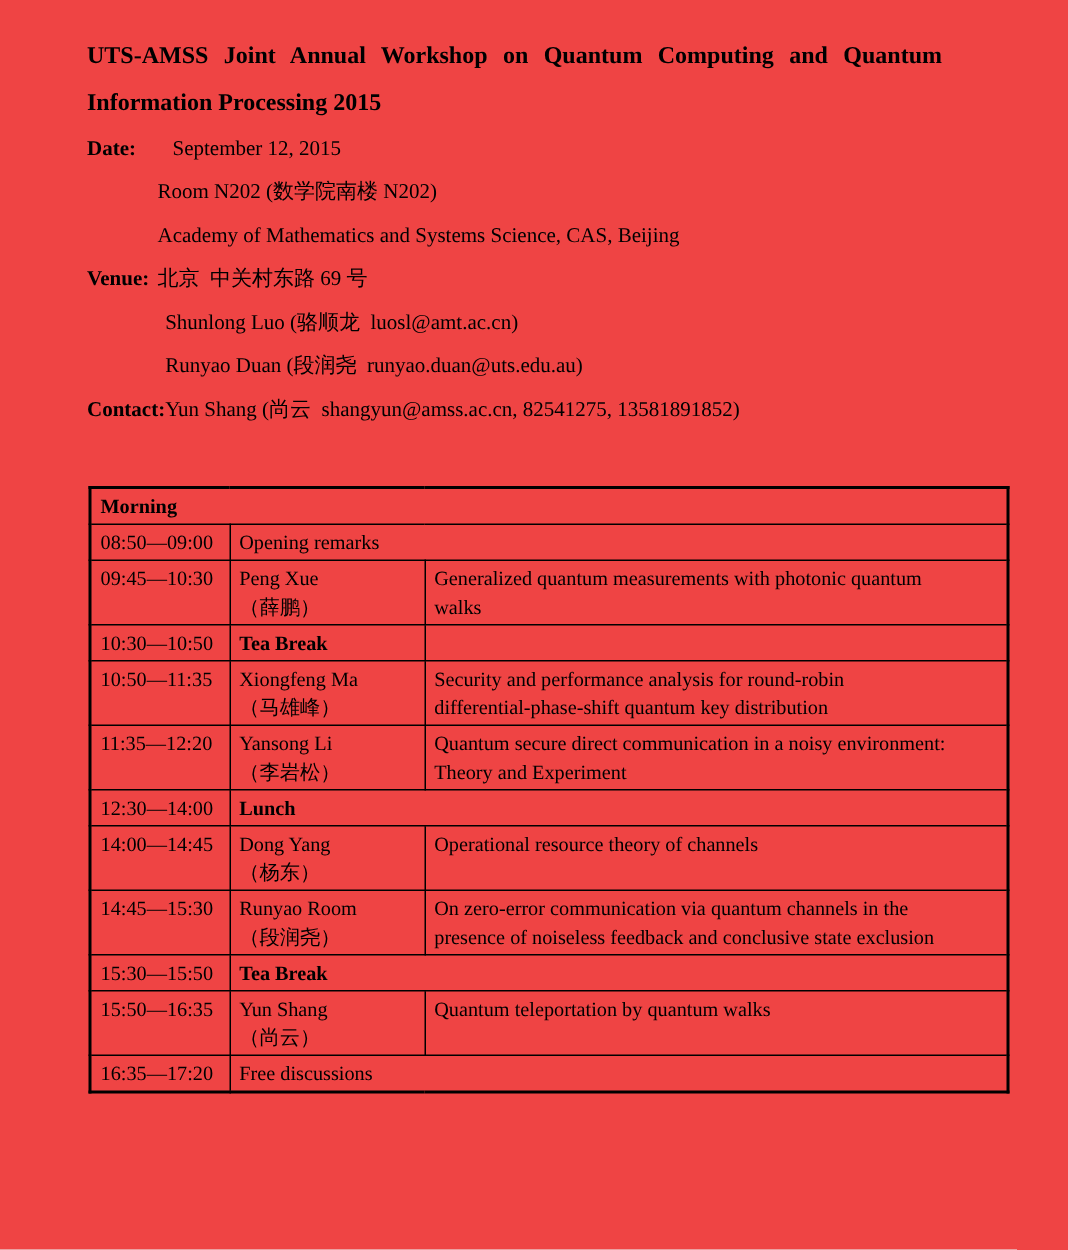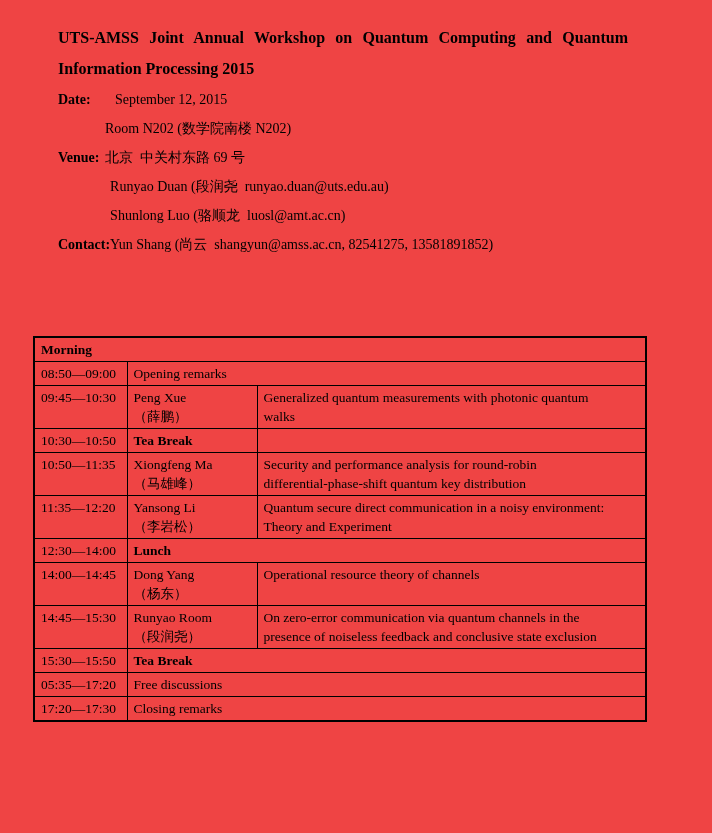--- a/index.html
+++ b/index.html
@@ -26,21 +26,21 @@
   .meta-label {
     flex: 0 0 47px;
     font-weight: bold;
     line-height: 29px;
     white-space: nowrap;
   }
   .meta-value, .value-line { line-height: 29px; white-space: pre-wrap; }
   .date-value { margin-left: 10px; }
   .value-block { flex: 1; }
 
-  .schedule-wrap { position: absolute; left: 33px; top: 324px; margin-top: 12px; }
+  .schedule-wrap { position: absolute; left: 59px; top: 324px; }
   table.schedule {
     border-collapse: collapse;
     table-layout: fixed;
     width: 612px;
     font-size: 13.5px;
   }
   table.schedule td {
     border: 1px solid #000;
     vertical-align: top;
     padding: 2px 6px;
@@ -69,29 +69,30 @@
     <div class="meta">
       <div class="meta-row">
         <span class="meta-label">Date:</span>
         <span class="meta-value date-value">September 12, 2015</span>
       </div>
 
       <div class="meta-row">
         <span class="meta-label">Venue:</span>
         <div class="value-block">
           <div class="value-line">Room N202 (数学院南楼 N202)</div>
+          <div class="value-line">Academy of Mathematics and Systems Science, CAS, Beijing</div>
           <div class="value-line">北京  中关村东路 69 号</div>
         </div>
       </div>
 
       <div class="meta-row">
         <span class="meta-label">Contact:</span>
         <div class="value-block">
+          <div class="value-line">Shunlong Luo (骆顺龙  luosl@amt.ac.cn)</div>
           <div class="value-line">Runyao Duan (段润尧  runyao.duan@uts.edu.au)</div>
-          <div class="value-line">Shunlong Luo (骆顺龙  luosl@amt.ac.cn)</div>
           <div class="value-line">Yun Shang (尚云  shangyun@amss.ac.cn, 82541275, 13581891852)</div>
         </div>
       </div>
     </div>
   </div>
 
   <div class="schedule-wrap">
     <table class="schedule">
       <colgroup>
         <col class="c-time">
@@ -177,26 +178,32 @@
             <div class="cell-line">On zero-error communication via quantum channels in the</div>
             <div class="cell-line">presence of noiseless feedback and conclusive state exclusion</div>
           </td>
         </tr>
 
         <tr>
           <td>15:30—15:50</td>
           <td colspan="2" class="bold">Tea Break</td>
         </tr>
 
-
-        <tr>
-          <td>05:35—17:20</td>
+        <tr>
+          <td>15:50—16:35</td>
+          <td>
+            <div class="cell-line">Yun Shang</div>
+            <div class="cell-line">（尚云）</div>
+          </td>
+          <td>
+            <div class="cell-line">Quantum teleportation by quantum walks</div>
+          </td>
+        </tr>
+
+        <tr>
+          <td>16:35—17:20</td>
           <td colspan="2">Free discussions</td>
         </tr>
 
-        <tr>
-          <td>17:20—17:30</td>
-          <td colspan="2">Closing remarks</td>
-        </tr>
       </tbody>
     </table>
   </div>
 </div>
 
 </body></html>

